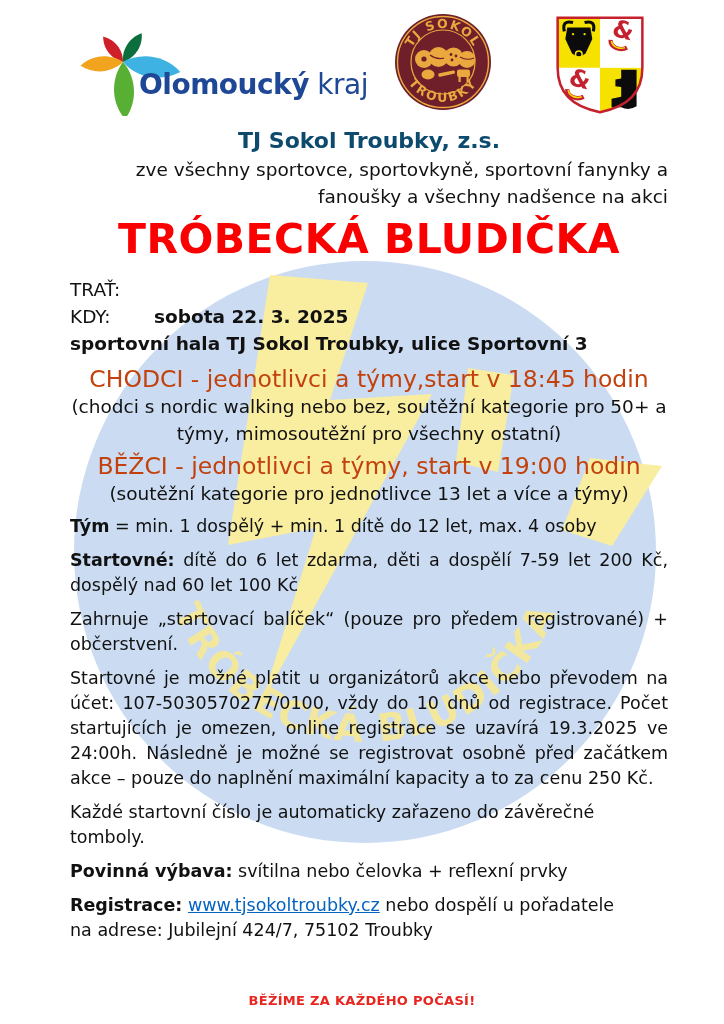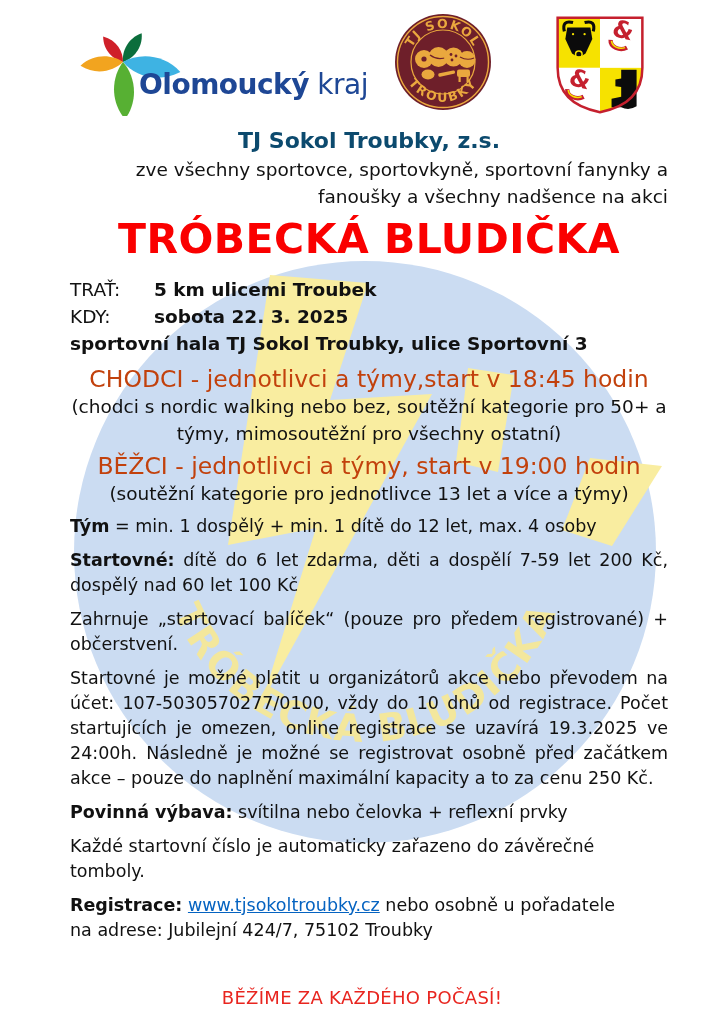--- a/index.html
+++ b/index.html
@@ -32,21 +32,21 @@
   .red-head { text-align:center; color:#c2410c; font-weight:normal; font-size:23.5px; line-height:30px; margin-top:7px; }
   .note { text-align:center; font-size:18.5px; line-height:26.5px; }
 
   p.body { font-size:17.5px; line-height:25px; margin-top:9px; }
   p.just { text-align:justify; }
   p.body b { font-weight:bold; }
   a.lnk { color:#0563c1; text-decoration:underline; cursor:pointer; }
 
   .footer-slogan {
     position:absolute; left:0; right:0; bottom:16px; z-index:1;
-    text-align:center; color:#e8251f; font-weight:normal; font-size:18px; letter-spacing:0.3px;
+    text-align:center; color:#e8251f; font-weight:bold; font-size:13px; letter-spacing:0.3px;
   }
 </style>
 </head>
 <body>
 
 <div class="page">
 
   <svg class="wm" viewBox="0 0 724 1024" xmlns="http://www.w3.org/2000/svg" aria-hidden="true">
     <circle cx="365" cy="552" r="291" fill="#cbdcf2"></circle>
     <g fill="#f9eda0">
@@ -153,21 +153,20 @@
       </div>
     </div>
 
     <div class="org">TJ Sokol Troubky, z.s.</div>
     <div class="intro">zve všechny sportovce, sportovkyně, sportovní fanynky a fanoušky a všechny nadšence na akci</div>
     <div class="event-title">TRÓBECKÁ BLUDIČKA</div>
 
     <div class="details">
       <div class="drow">
         <span class="dlabel">TRAŤ:</span>
-        <span class="dvalue">5 km ulicemi Troubek</span>
       </div>
       <div class="drow">
         <span class="dlabel">KDY:</span>
         <span class="dvalue">sobota 22. 3. 2025</span>
       </div>
       <div class="drow">
         <span class="dvalue">sportovní hala TJ Sokol Troubky, ulice Sportovní 3</span>
       </div>
     </div>
 
@@ -178,22 +177,22 @@
     <div class="note">(soutěžní kategorie pro jednotlivce 13 let a více a týmy)</div>
 
     <p class="body" style="margin-top:6px"><b>Tým</b><span> = min. 1 dospělý + min. 1 dítě do 12 let, max. 4 osoby</span></p>
 
     <p class="body just"><b>Startovné:</b><span> dítě do 6 let zdarma, děti a dospělí 7-59 let 200 Kč, dospělý nad 60 let 100 Kč</span></p>
 
     <p class="body just">Zahrnuje „startovací balíček“ (pouze pro předem registrované) + občerstvení.</p>
 
     <p class="body just">Startovné je možné platit u organizátorů akce nebo převodem na účet: 107-5030570277/0100, vždy do 10 dnů od registrace. Počet startujících je omezen, online registrace se uzavírá 19.3.2025 ve 24:00h. Následně je možné se registrovat osobně před začátkem akce – pouze do naplnění maximální kapacity a to za cenu 250 Kč.</p>
 
+    <p class="body">Každé startovní číslo je automaticky zařazeno do závěrečné tomboly.</p>
+
     <p class="body"><b>Povinná výbava:</b><span> svítilna nebo čelovka + reflexní prvky</span></p>
 
-    <p class="body">Každé startovní číslo je automaticky zařazeno do závěrečné tomboly.</p>
-
-    <p class="body"><b>Registrace:</b> <a class="lnk">www.tjsokoltroubky.cz</a><span> nebo osobně u pořadatele</span><br><span>na adrese: Jubilejní 424/7, 75102 Troubky</span></p>
+    <p class="body"><b>Registrace:</b> <a class="lnk">www.tjsokoltroubky.cz</a><span> nebo dospělí u pořadatele</span><br><span>na adrese: Jubilejní 424/7, 75102 Troubky</span></p>
 
   </div>
 
   <div class="footer-slogan">BĚŽÍME ZA KAŽDÉHO POČASÍ!</div>
 </div>
 
 </body></html>

